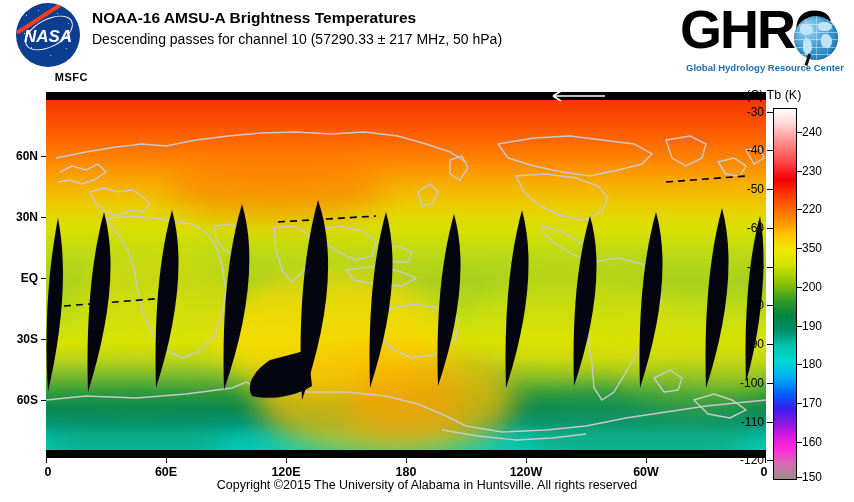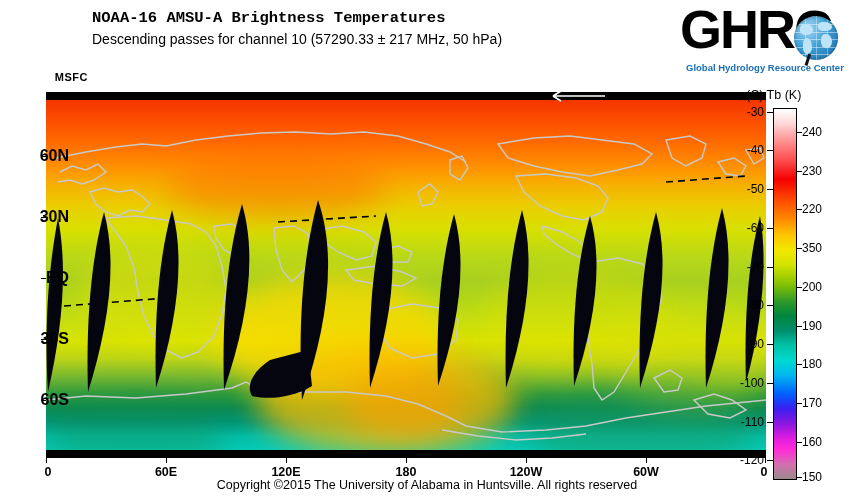--- a/index.html
+++ b/index.html
@@ -35,21 +35,21 @@
   .nasa-swoosh{
     position:absolute;left:1px;top:28px;width:76px;height:4px;background:#fc3d21;
     transform:rotate(-33deg);transform-origin:left center;border-radius:2px;
   }
   .nasa-msfc{
     position:absolute;left:0;top:68px;width:80px;text-align:right;
     font-size:11px;font-weight:bold;letter-spacing:.5px;
   }
 
   #title-block{position:absolute;left:92px;top:8px;width:580px;}
-  #title-main{font-size:15.5px;font-weight:bold;line-height:20px;white-space:nowrap;font-family:Liberation Mono, monospace;}
+  #title-main{font-size:15.5px;font-weight:bold;line-height:20px;white-space:nowrap;}
   .title-sub{font-size:14px;line-height:22px;white-space:nowrap;}
 
   #ghrc-logo{position:absolute;right:14px;top:4px;width:160px;height:74px;}
   #ghrc-text{
     position:absolute;left:0;top:-4px;width:160px;
     font-family:"Liberation Sans", sans-serif;
     font-weight:bold;font-size:54px;letter-spacing:-2px;line-height:58px;color:#000;
   }
   #ghrc-globe{
     position:absolute;right:2px;top:12px;width:44px;height:44px;border-radius:50%;
@@ -116,21 +116,21 @@
   
   #plot-top-band{position:absolute;left:0;top:0;width:720px;height:8px;background:#000;}
   #plot-bot-band{position:absolute;left:0;top:358px;width:720px;height:8px;background:#000;}
 
   #nadir-marker{position:absolute;left:505px;top:-2px;width:56px;height:12px;}
 
   
   .xtick{position:absolute;top:366px;width:1px;height:5px;background:#000;}
   .xlab{position:absolute;top:373px;font-size:12.5px;font-weight:bold;transform:translateX(-50%);white-space:nowrap;}
   .ytick{position:absolute;left:-5px;width:5px;height:1px;background:#000;}
-  .ylab{position:absolute;font-size:16px;font-weight:bold;transform:translateY(-50%);white-space:nowrap;text-align:right;padding-left:31px;}
+  .ylab{position:absolute;font-size:12px;font-weight:bold;transform:translateY(-50%);white-space:nowrap;text-align:right;}
 
   
   #cbar-wrap{position:absolute;left:752px;top:88px;width:72px;height:400px;}
   #cbar-head{position:absolute;left:-6px;top:0px;font-size:12.5px;white-space:nowrap;}
   #cbar{
     position:absolute;left:21px;top:20px;width:22px;height:370px;
     border:1px solid #000;
     background:linear-gradient(to bottom,
       #ffffff 0%,
       #ffd6d6 4%,
@@ -167,20 +167,35 @@
     position:absolute;left:0;top:478px;width:854px;text-align:center;
     font-size:12.5px;white-space:nowrap;
   }
 </style>
 </head>
 <body>
 
 <div id="header">
 
   <div id="nasa-logo">
+    <div class="nasa-ball">
+      <div class="nasa-stars">
+        <i class="nasa-star" style="left:10px;top:12px"></i>
+        <i class="nasa-star" style="left:22px;top:7px"></i>
+        <i class="nasa-star" style="left:41px;top:10px"></i>
+        <i class="nasa-star" style="left:52px;top:20px"></i>
+        <i class="nasa-star" style="left:15px;top:44px"></i>
+        <i class="nasa-star" style="left:34px;top:52px"></i>
+        <i class="nasa-star" style="left:50px;top:45px"></i>
+        <i class="nasa-star" style="left:8px;top:30px"></i>
+      </div>
+      <div class="nasa-orbit"></div>
+      <div class="nasa-word">NASA</div>
+      <div class="nasa-swoosh"></div>
+    </div>
     <div class="nasa-msfc">MSFC</div>
   </div>
 
   <div id="title-block">
     <div id="title-main">NOAA-16 AMSU-A Brightness Temperatures</div>
     <div class="title-sub">Descending passes for channel 10 (57290.33 ± 217 MHz, 50 hPa)</div>
   </div>
 
   <div id="ghrc-logo">
     <div id="ghrc-text">GHRC</div>

